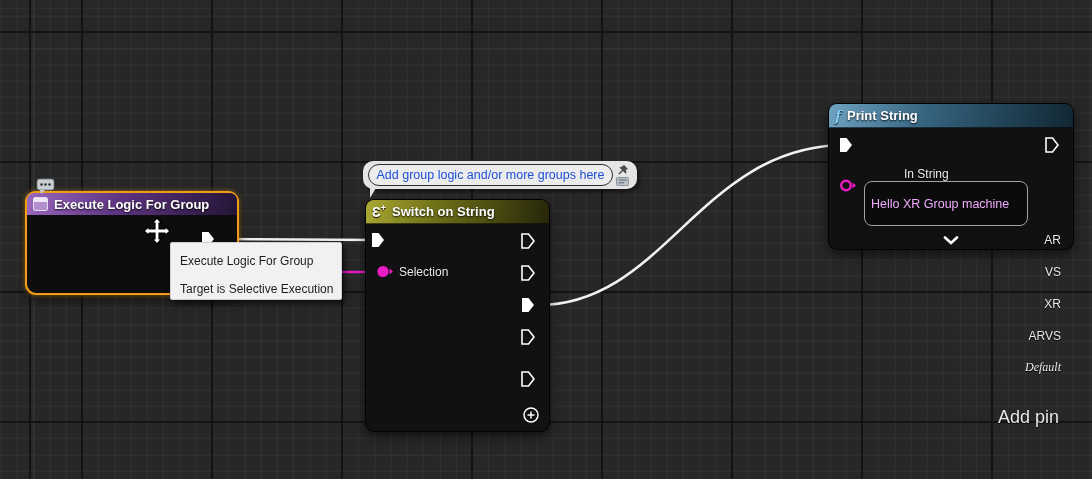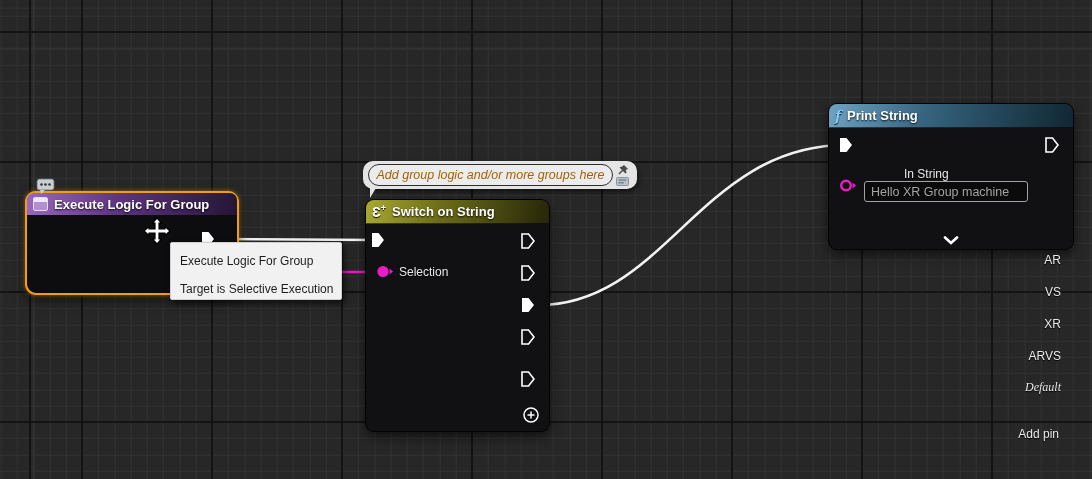--- a/index.html
+++ b/index.html
@@ -51,34 +51,34 @@
   #execute-icon{
     width:13px; height:12px; border:1px solid #e6dcf2; border-radius:2px;
     background:linear-gradient(#efe8f7 0 4px, #b38fd0 4px); flex:none;
   }
 
   
   #switch-node{ left:365px; top:199px; width:183px; height:231px; }
   #switch-header{ background:linear-gradient(100deg,#a8a832 0%,#6d6d18 40%,#26260a 100%); }
   #switch-icon{ color:#fff; font-weight:bold; font-size:14px; text-shadow:0 1px 1px #000; line-height:1;}
   #switch-icon sup{font-size:9px;}
-  .right-label{ position:absolute; right:31px; text-align:right;margin-top:20px; }
+  .right-label{ position:absolute; right:31px; text-align:right; }
   .divider{ position:absolute; left:470px; top:357px; width:75px; height:1px; background:#3d3d3d; }
   .italic{ font-style:italic; }
 
   
   #print-node{ left:828px; top:103px; width:244px; height:145px; }
   #print-header{ background:linear-gradient(100deg,#6fa3c2 0%,#35637e 40%,#112733 100%); }
   #print-icon{ color:#86cdf5; font-family:"DejaVu Serif",serif; font-style:italic;
     font-weight:bold; font-size:14px; line-height:1; text-shadow:0 1px 1px #000;}
   #in-string-input{
     position:absolute; left:864px; top:181px; width:150px; height:19px;
-    background:#0b0b0b; border:1px solid #a3a3a3; border-radius:3px;
-    color:#a3a3a3; font-size:12.5px; font-family:"Liberation Sans",sans-serif;
-    padding:0 6px; z-index:3;
+    background:#0b0b0b; border:1px solid #a3a3a3; border-radius:8px;
+    color:#f0abfc; font-size:12.5px; font-family:"Liberation Sans",sans-serif;
+    padding:12px 6px; z-index:3;
   }
   #dev-band{
     position:absolute; left:830px; top:212px; width:240px; height:22px; z-index:3;
     background:repeating-linear-gradient(135deg,#62621a 0 16px,#17170f 16px 27px);
     display:flex; align-items:center; justify-content:center;
   }
   #dev-band span{
     color:#fff; font-size:12.5px; text-shadow:0 0 3px #000,0 1px 2px #000,1px 0 2px #000;
   }
 
@@ -86,21 +86,21 @@
   #comment-bubble{
     left:363px; top:161px; width:274px; height:28px; z-index:3;
     background:#e4e4e4; border-radius:10px;
     box-shadow:2px 3px 5px rgba(0,0,0,.5);
   }
   #bubble-pill{
     position:absolute; left:5px; top:3px; width:243px; height:20px;
     border:1.5px solid #2f2f2f; border-radius:11px; background:#ececec;
     display:flex; align-items:center; justify-content:center;
   }
-  #bubble-pill span{ color:#a16207; font-size:12.5px; white-space:nowrap;font-style:italic; }
+  #bubble-pill span{ color:#1d4ed8; font-size:12.5px; white-space:nowrap; }
   #bubble-tail{
     position:absolute; left:7px; top:27px; width:0; height:0;
     border-left:6px solid #e4e4e4; border-right:5px solid transparent;
     border-bottom:10px solid transparent;
   }
 
   
   #tooltip{
     left:170px; top:242px; width:172px; height:58px; z-index:6;
     background:#f1f1f1; border:1px solid #cfcfcf; border-radius:2px;
@@ -182,21 +182,21 @@
     <polygon points="1,1 7.5,1 13,8 7.5,15 1,15" fill="none" stroke="#fff" stroke-width="1.6"></polygon>
   </svg>
 
   <div class="divider"></div>
 
   <span class="pin-label right-label italic" style="top:360px;z-index:3;font-family:Liberation Serif, serif;">Default</span>
   <svg class="pin" style="left:521px;top:371px;" width="14" height="16">
     <polygon points="1,1 7.5,1 13,8 7.5,15 1,15" fill="none" stroke="#fff" stroke-width="1.6"></polygon>
   </svg>
 
-  <span class="pin-label right-label" style="top:407px;right:33px;font-size:12px;z-index:3;">Add pin</span>
+  <span class="pin-label right-label" style="top:407px;right:33px;font-size:18px;z-index:3;">Add pin</span>
   <svg class="pin" style="left:522px;top:406px;" width="18" height="18">
     <circle cx="9" cy="9" r="7" fill="none" stroke="#fff" stroke-width="1.5"></circle>
     <line x1="5.5" y1="9" x2="12.5" y2="9" stroke="#fff" stroke-width="1.5"></line>
     <line x1="9" y1="5.5" x2="9" y2="12.5" stroke="#fff" stroke-width="1.5"></line>
   </svg>
 
   <div id="print-node" class="node">
     <div id="print-header" class="node-header">
       <span id="print-icon">f</span>
       <span class="node-title">Print String</span>

